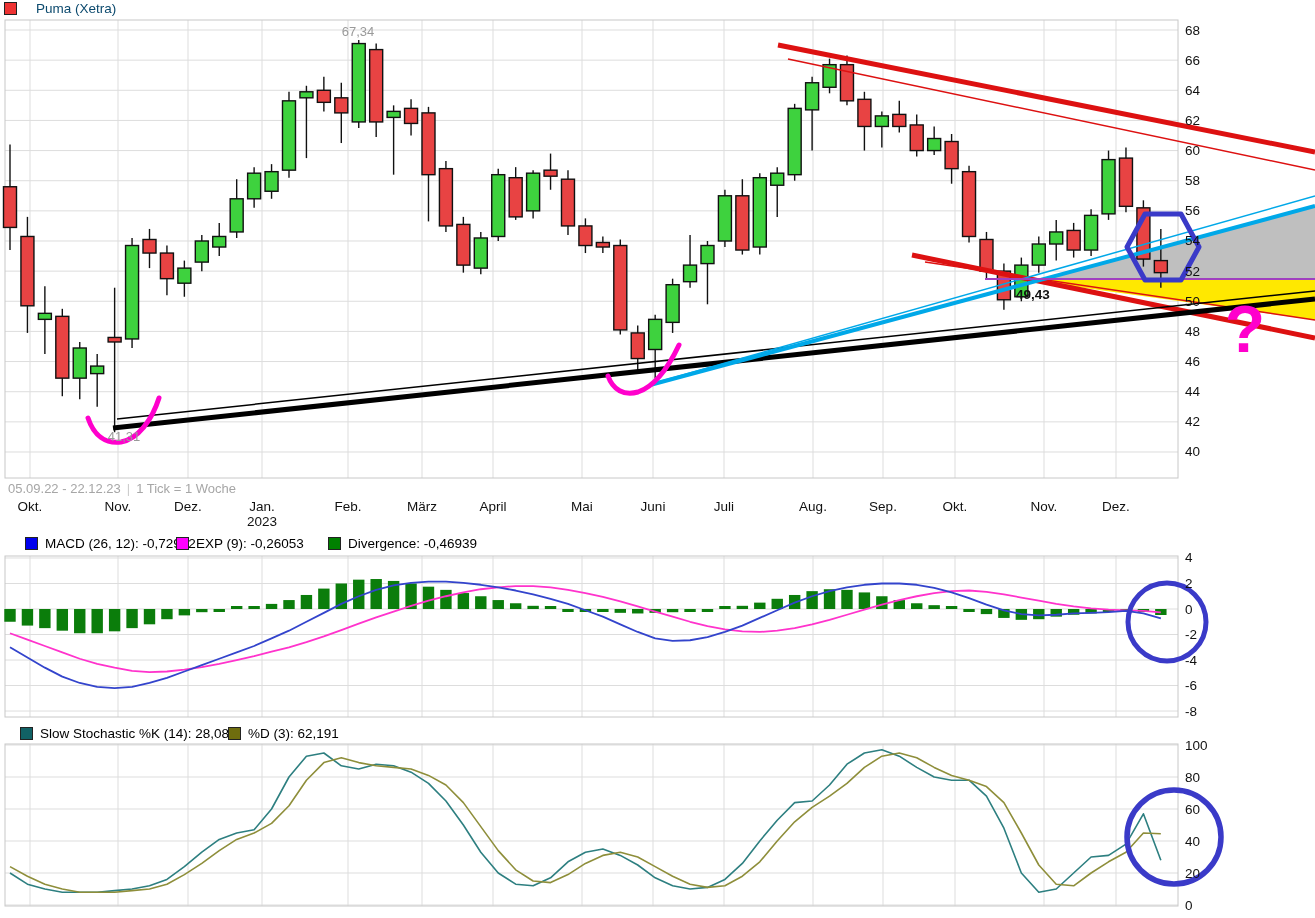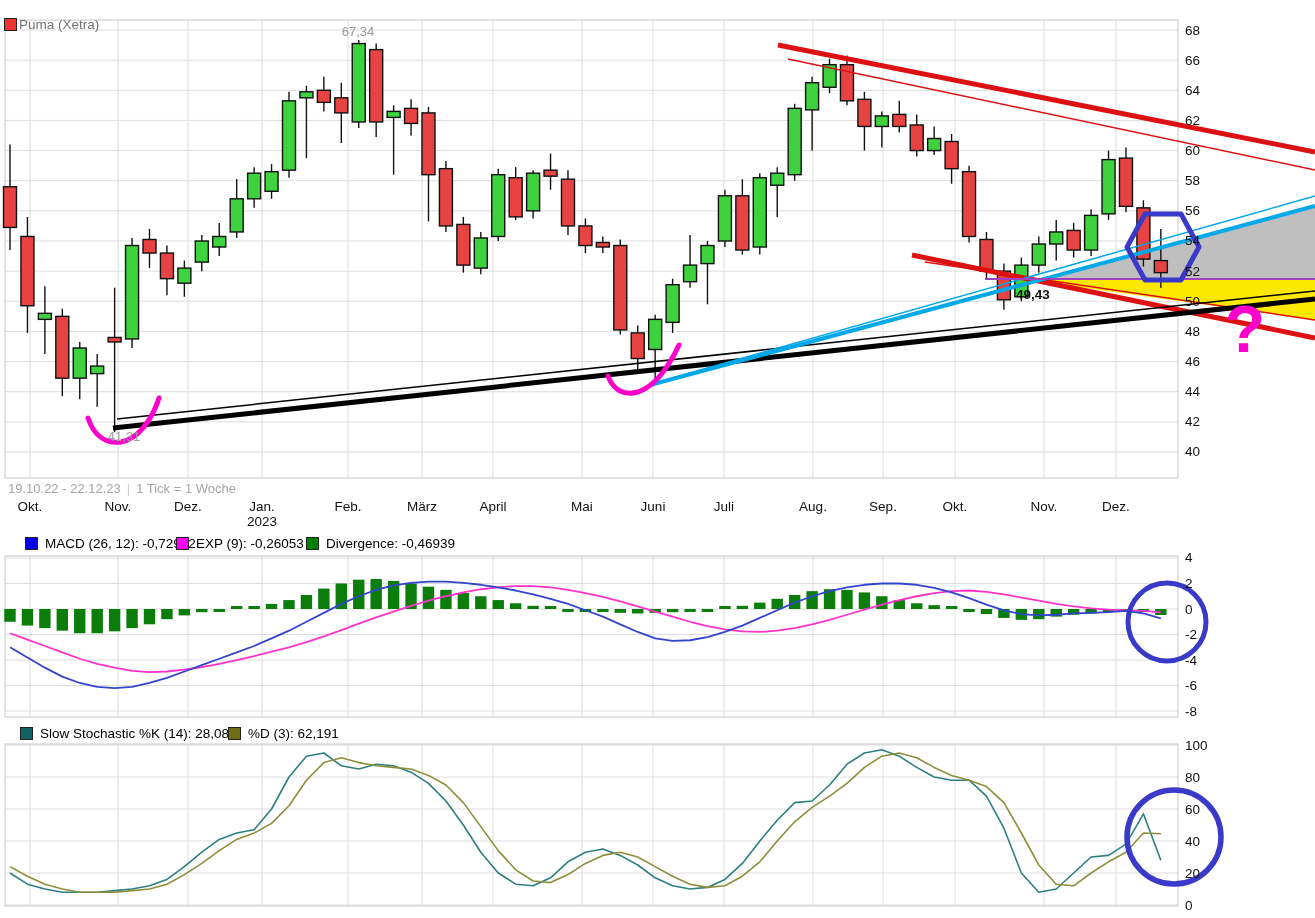--- a/index.html
+++ b/index.html
@@ -1,20 +1,20 @@
 <!DOCTYPE html>
 <html><head>
 <meta charset="utf-8">
 <style>
   html,body{margin:0;padding:0;background:#fff;}
   body{width:1315px;height:918px;position:relative;overflow:hidden;
        font-family:"Liberation Sans", sans-serif;color:#111;}
   #cv{position:absolute;left:0;top:0;}
-  .hdr{position:absolute;left:4px;top:1px;display:flex;align-items:center;gap:2px;
-       font-size:13.5px;color:#737373;margin-top:16px;}
+  .hdr{position:absolute;left:4px;top:1px;display:flex;align-items:center;gap:19px;
+       font-size:13.5px;color:#0c4a6e;}
   .sq{width:11px;height:11px;border:1px solid #222;display:inline-block;flex:0 0 auto;}
   .legend-row{position:absolute;left:0;top:0;width:100%;height:15px;font-size:13.5px;color:#000;}
   .lg-item{position:absolute;top:0;display:flex;align-items:center;gap:7px;white-space:nowrap;}
   .ftr{position:absolute;left:8px;top:481px;font-size:13px;color:#a6a6a6;white-space:nowrap;}
   .ftr .sep{color:#cccccc;margin:0 6px;}
   text{font-family:"Liberation Sans", sans-serif;}
 </style>
 </head>
 <body>
 
@@ -373,33 +373,33 @@
       <text x="1185" y="749.5" font-size="13.5" fill="#111111">100</text>
     </g>
   </svg>
 
 <div class="hdr">
   <span class="sq" style="background: rgb(238, 51, 51);"></span>
   <span>Puma (Xetra)</span>
 </div>
 
 <div class="ftr">
-  <span>19.10.22 - 22.12.23</span><span class="sep">|</span><span>1 Tick = 1 Woche</span>
+  <span>05.09.22 - 22.12.23</span><span class="sep">|</span><span>1 Tick = 1 Woche</span>
 </div>
 
 <div class="legend-row" style="top:536px">
   <span class="lg-item" style="left:25px">
     <span class="sq" style="background: rgb(0, 0, 238);"></span>
     <span>MACD (26, 12): -0,72992</span>
   </span>
   <span class="lg-item" style="left:176px">
     <span class="sq" style="background: rgb(255, 0, 255);"></span>
     <span>EXP (9): -0,26053</span>
   </span>
-  <span class="lg-item" style="left:306px">
+  <span class="lg-item" style="left:328px">
     <span class="sq" style="background: rgb(0, 128, 0);"></span>
     <span>Divergence: -0,46939</span>
   </span>
 </div>
 
 <div class="legend-row" style="top:726px">
   <span class="lg-item" style="left:20px">
     <span class="sq" style="background: rgb(17, 97, 101);"></span>
     <span>Slow Stochastic %K (14): 28,084</span>
   </span>

